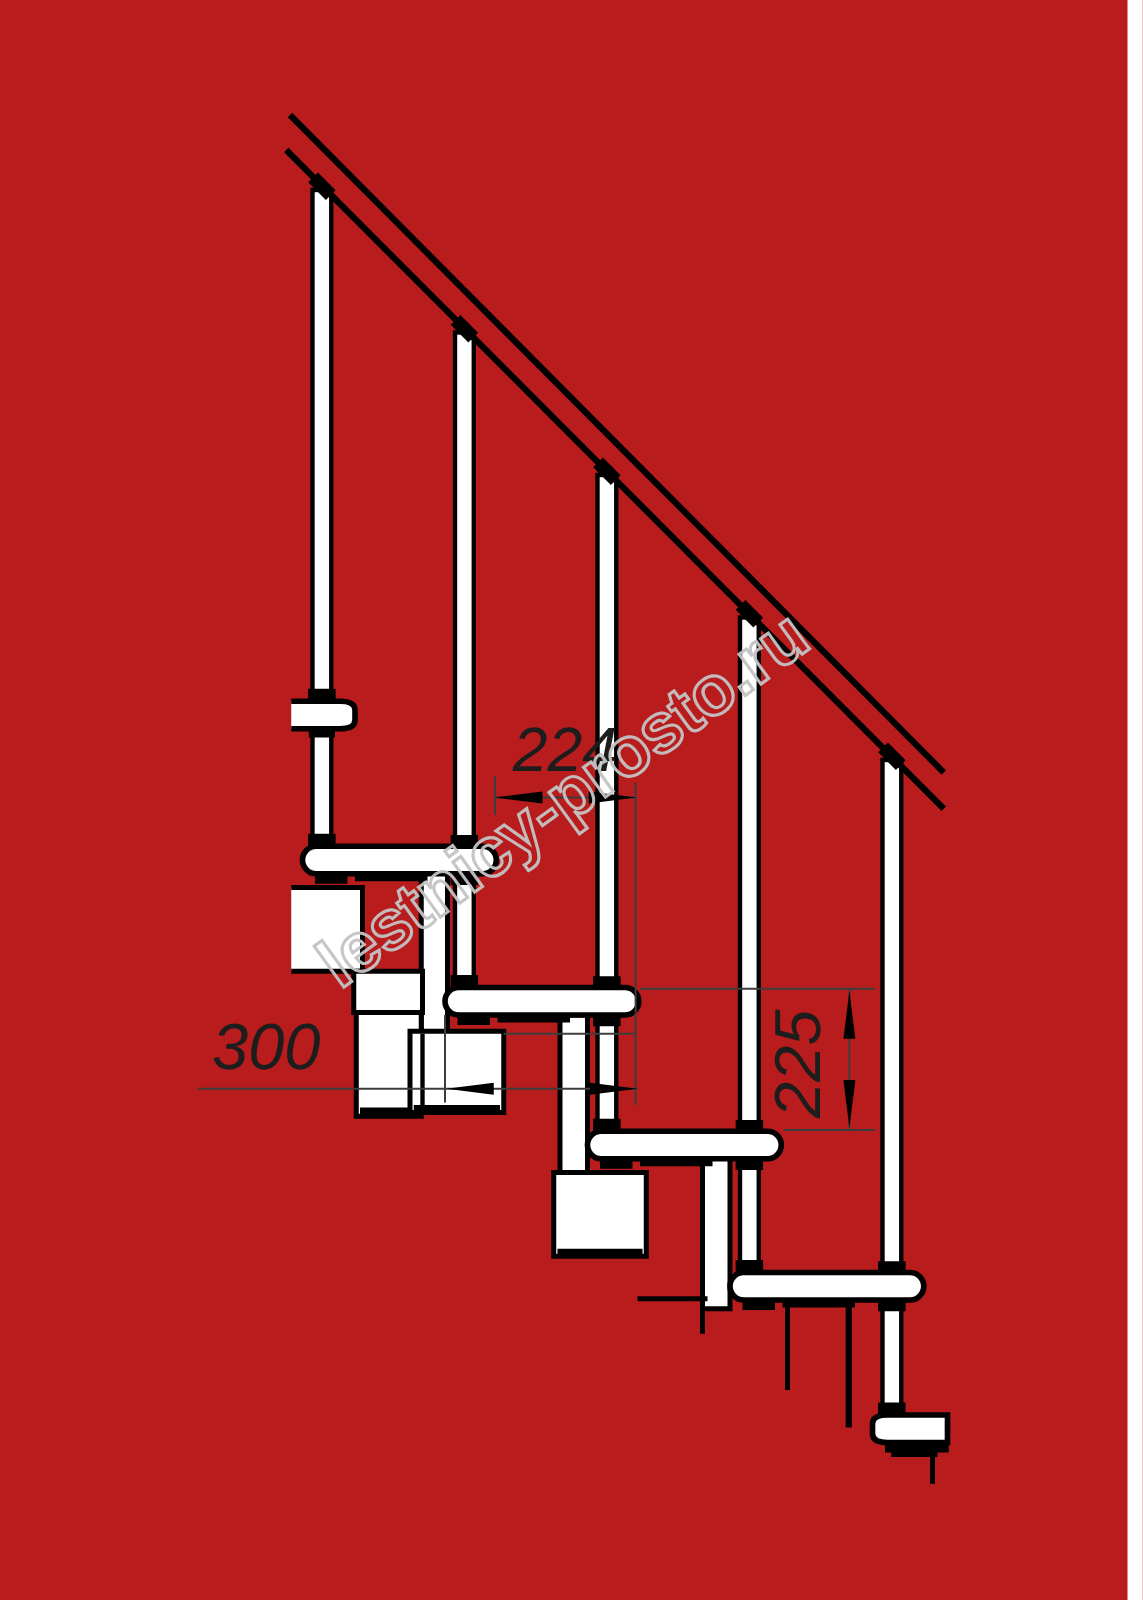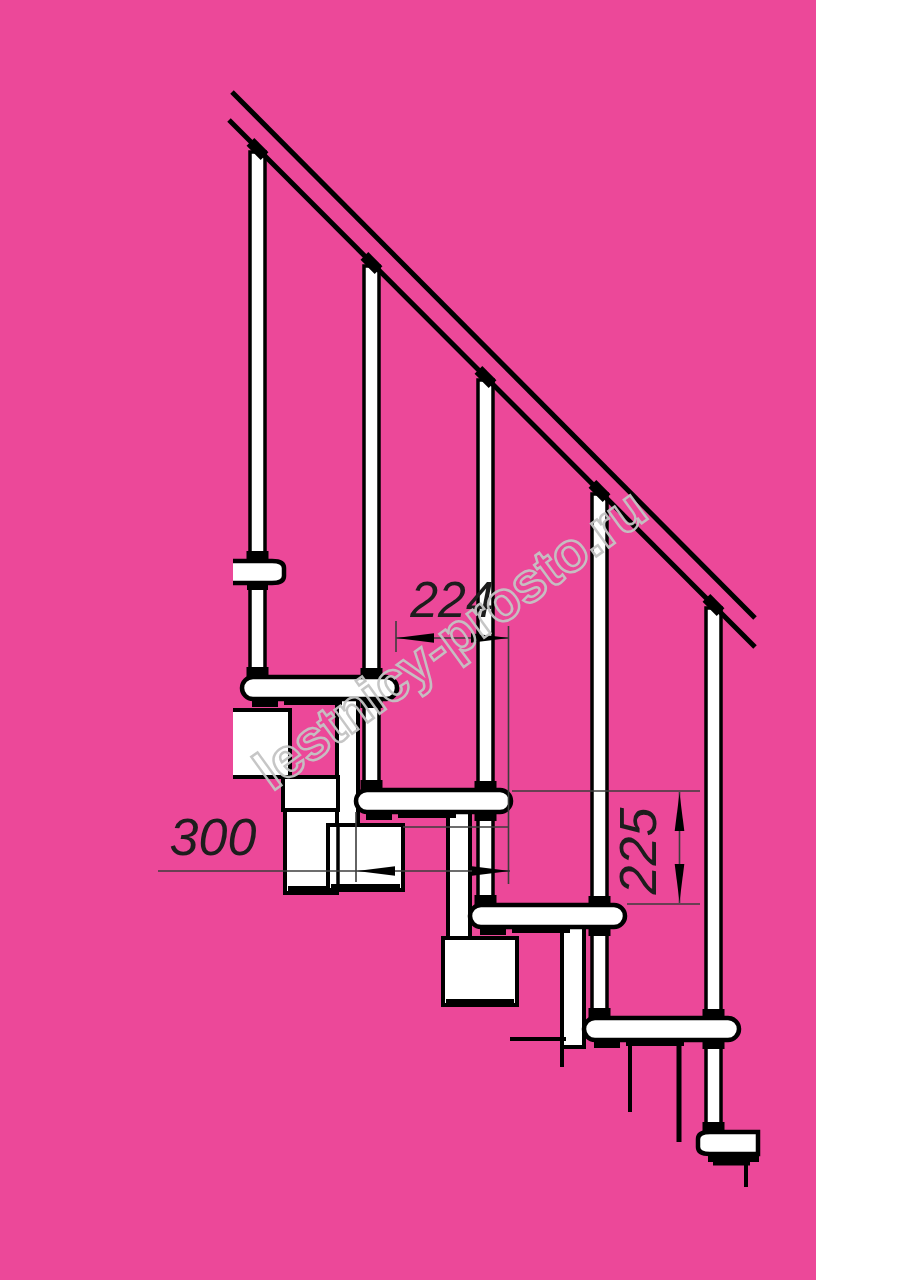--- a/index.html
+++ b/index.html
@@ -1,16 +1,16 @@
 <!DOCTYPE html>
 <html><head>
 <meta charset="utf-8">
 <style>
   html,body{margin:0;padding:0;background:#ffffff;}
-  #canvas{position:relative;width:816px;height:1280px;background:#ec4899;overflow:hidden;
+  #canvas{position:relative;width:902px;height:1280px;background:#b91c1c;overflow:hidden;
           font-family:"Liberation Sans",sans-serif;}
   svg{position:absolute;left:0;top:0;}
   .dim-text{font-family:"Liberation Sans",sans-serif;font-style:italic;fill:#1d1d1d;}
   .wm{font-family:"Liberation Sans",sans-serif;font-weight:bold;opacity:0.95;}
 </style>
 </head>
 <body>
 
 <div id="canvas">
 <svg width="914" height="1280" viewBox="0 0 914 1280">

